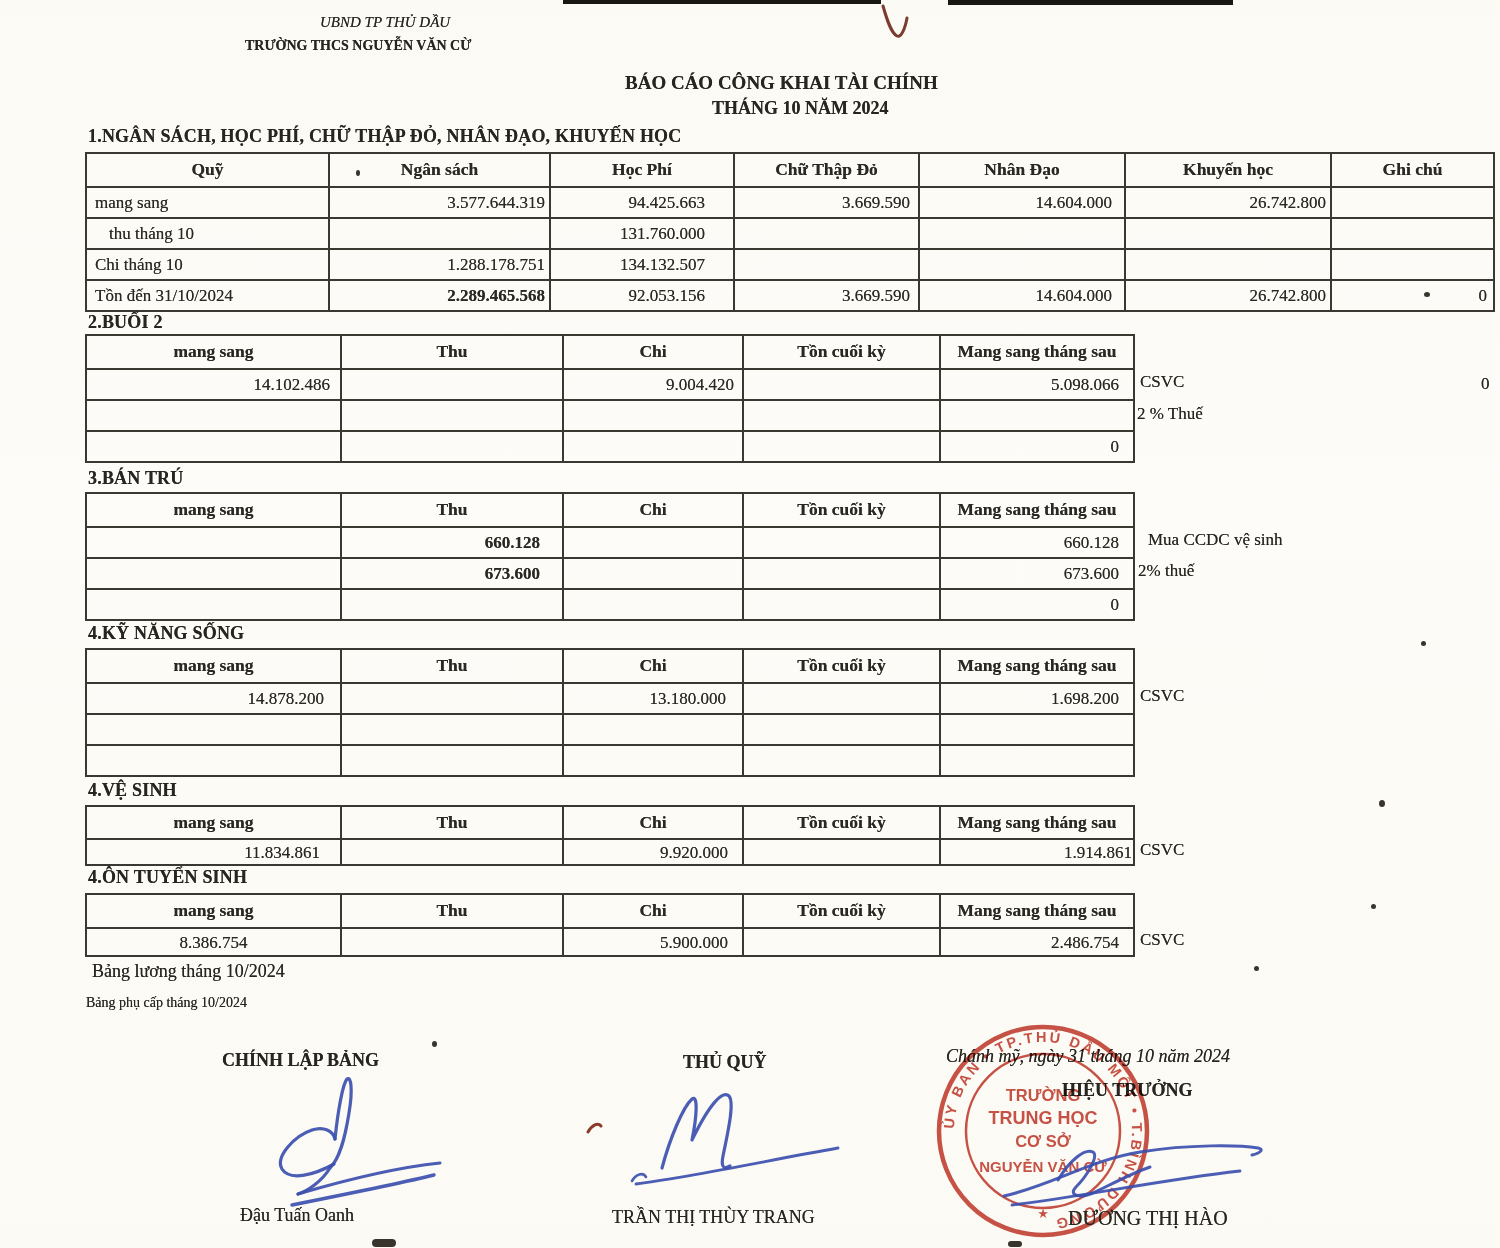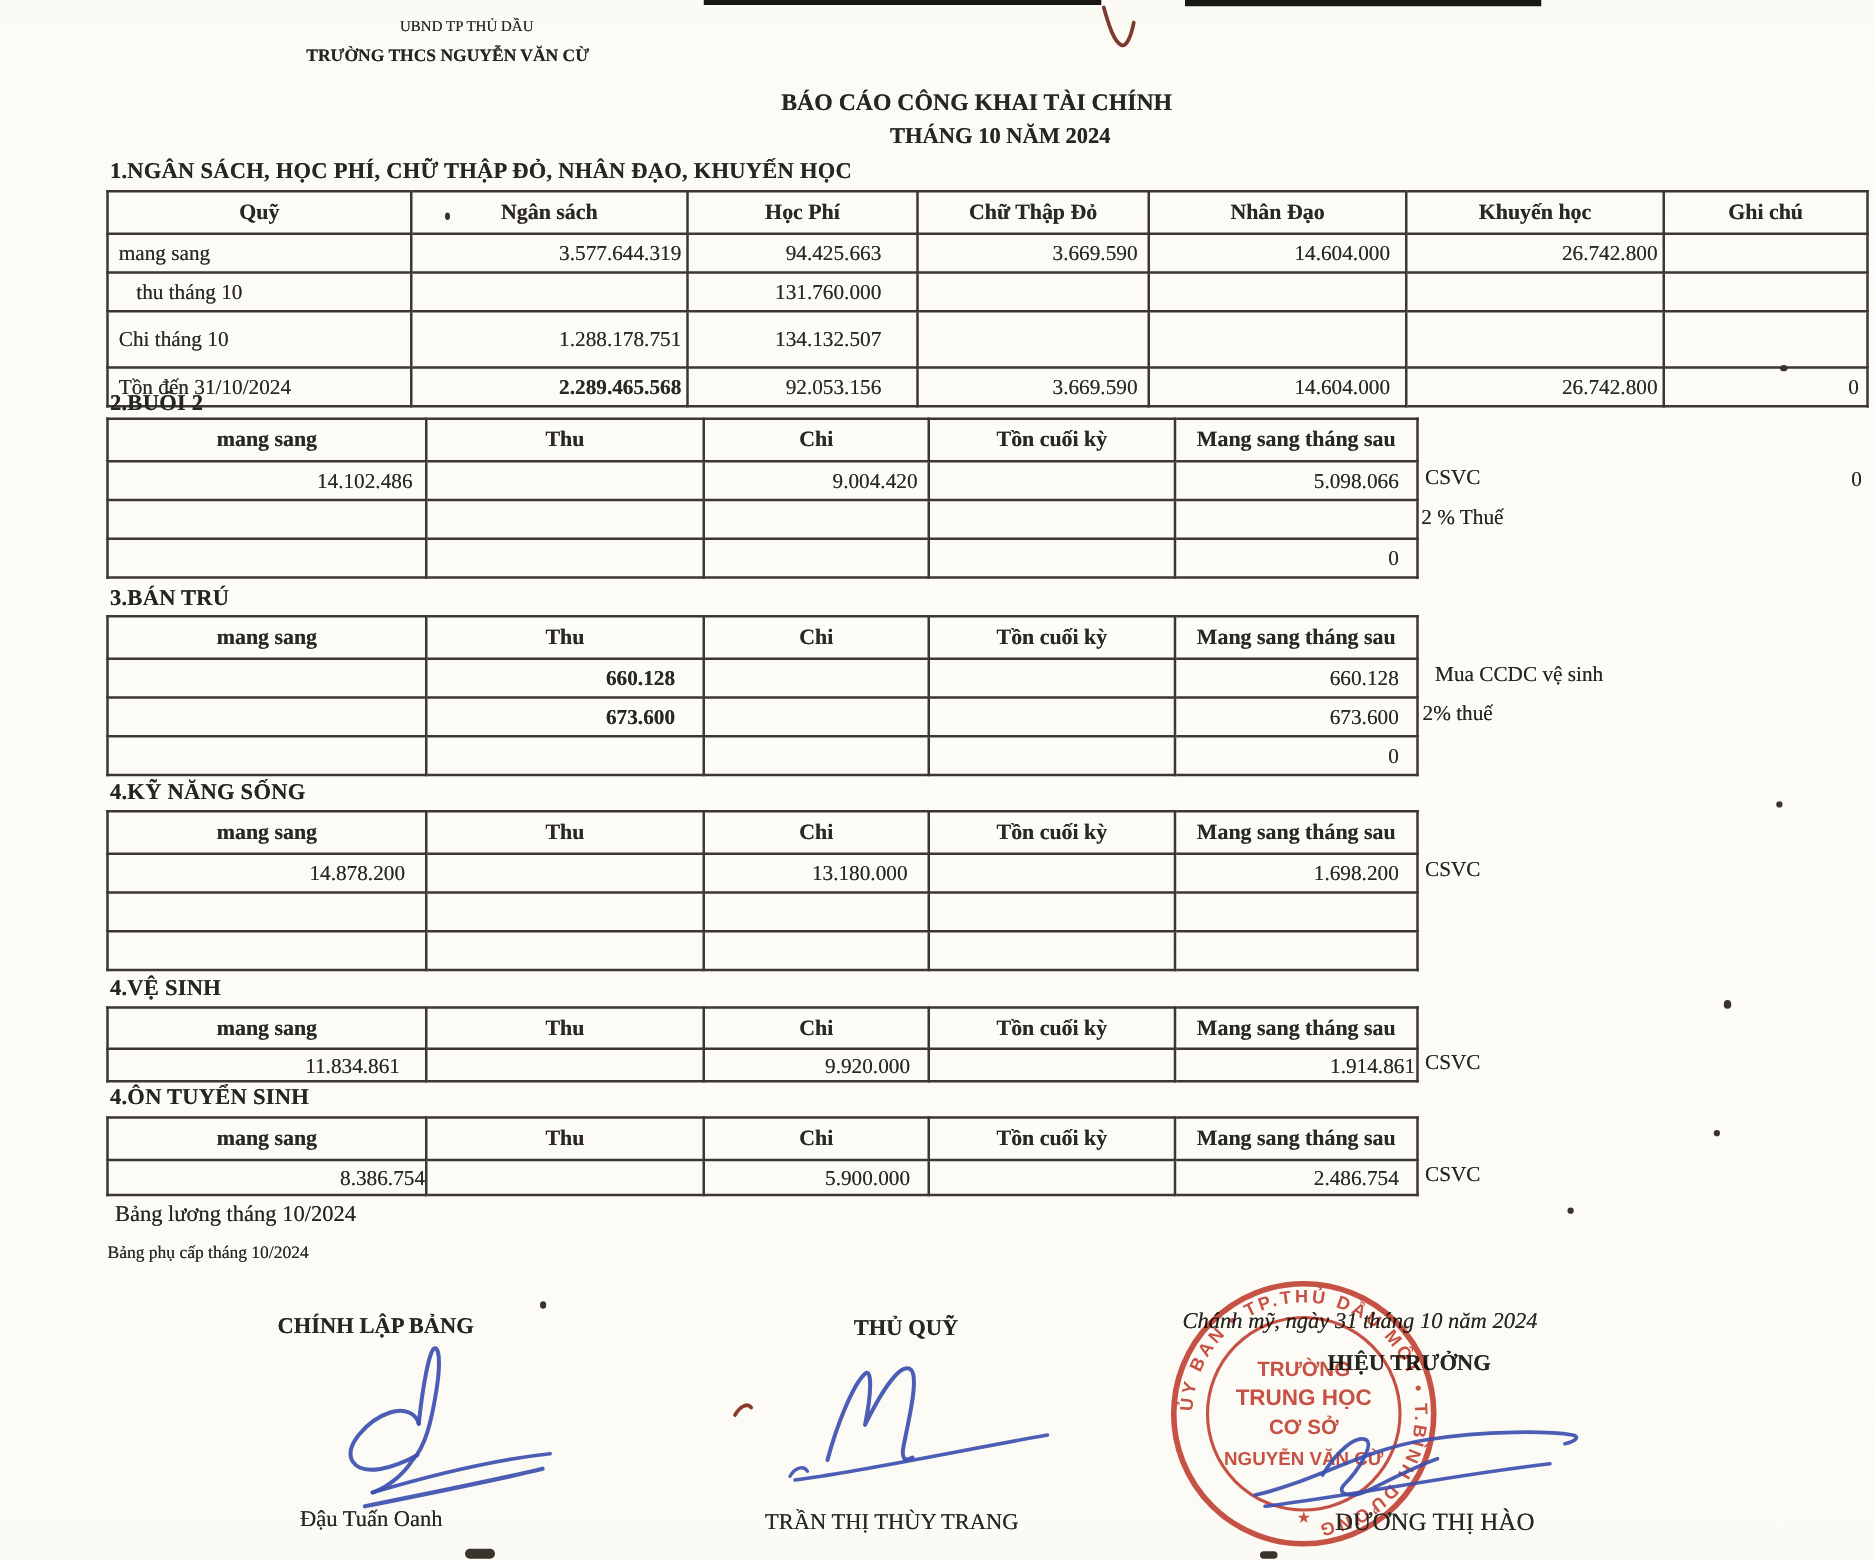--- a/index.html
+++ b/index.html
@@ -33,21 +33,21 @@
 <body>
 
 <div class="page">
 
   <div class="streak" style="left:563px;top:0;width:318px;height:4px;"></div>
   <div class="streak" style="left:948px;top:0;width:285px;height:5px;"></div>
   <svg style="left:880px;top:4px;" width="30" height="40" viewBox="0 0 30 40">
     <path d="M 3 2 C 7 16 11 29 17 32 C 21 34 25 25 27 14" fill="none" stroke="#7b3b2f" stroke-width="3" stroke-linecap="round"></path>
   </svg>
 
-  <div class="t soft" style="left:320px;top:14px;font-size:12px;">UBND TP THỦ DẦU</div>
+  <div class="t soft" style="left:320px;top:14px;font-size:15px;font-style:italic;">UBND TP THỦ DẦU</div>
   <div class="t b soft" style="left:245px;top:38px;font-size:14px;">TRƯỜNG THCS NGUYỄN VĂN CỪ</div>
   <div class="t b soft" style="left:625px;top:72px;font-size:19px;">BÁO CÁO CÔNG KHAI TÀI CHÍNH</div>
   <div class="t b soft" style="left:712px;top:98px;font-size:18px;">THÁNG 10 NĂM 2024</div>
 
   <div class="t sec-label soft" style="left:88px;top:126px;">1.NGÂN SÁCH, HỌC PHÍ, CHỮ THẬP ĐỎ, NHÂN ĐẠO, KHUYẾN HỌC</div>
   <table class="tbl" style="left:85px;top:152px;width:1408px;">
       <colgroup>
         <col style="width: 243px;">
         <col style="width: 221px;">
         <col style="width: 184px;">
@@ -79,21 +79,21 @@
         </tr>
         <tr style="height: 31px;">
           <td style="text-align: left; padding-left: 22px;">thu  tháng 10</td>
           <td style="text-align: right; padding-right: 4px;"></td>
           <td style="text-align: right; padding-right: 28px;">131.760.000</td>
           <td style="text-align: right; padding-right: 8px;"></td>
           <td style="text-align: right; padding-right: 12px;"></td>
           <td style="text-align: right; padding-right: 4px;"></td>
           <td style="text-align: right; padding-right: 6px;"></td>
         </tr>
-        <tr style="height: 45px;">
+        <tr style="height: 31px;">
           <td style="text-align: left; padding-left: 8px;">Chi tháng 10</td>
           <td style="text-align: right; padding-right: 4px;">1.288.178.751</td>
           <td style="text-align: right; padding-right: 28px;">134.132.507</td>
           <td style="text-align: right; padding-right: 8px;"></td>
           <td style="text-align: right; padding-right: 12px;"></td>
           <td style="text-align: right; padding-right: 4px;"></td>
           <td style="text-align: right; padding-right: 6px;"></td>
         </tr>
         <tr style="height: 31px;">
           <td style="text-align: left; padding-left: 8px;">Tồn đến 31/10/2024</td>
@@ -289,21 +289,21 @@
         <tr style="height: 34px;">
           <th>mang sang</th>
           <th>Thu</th>
           <th>Chi</th>
           <th>Tồn cuối kỳ</th>
           <th>Mang sang tháng sau</th>
         </tr>
       </thead>
       <tbody>
         <tr style="height: 28px;">
-          <td style="text-align: right;  margin-left: 33px;">8.386.754</td>
+          <td style="text-align: center;  margin-left: 33px;">8.386.754</td>
           <td style="text-align: right; padding-right: 20px;"></td>
           <td style="text-align: right; padding-right: 14px;">5.900.000</td>
           <td style="text-align: right; padding-right: 8px;"></td>
           <td style="text-align: right; padding-right: 14px;">2.486.754</td>
         </tr>
       </tbody>
     </table>
   <div class="note" style="left:1140px;top:930px;">CSVC</div>
   <div class="artifact-dot" style="left:1371px;top:904px;width:5px;height:5px;"></div>
 

